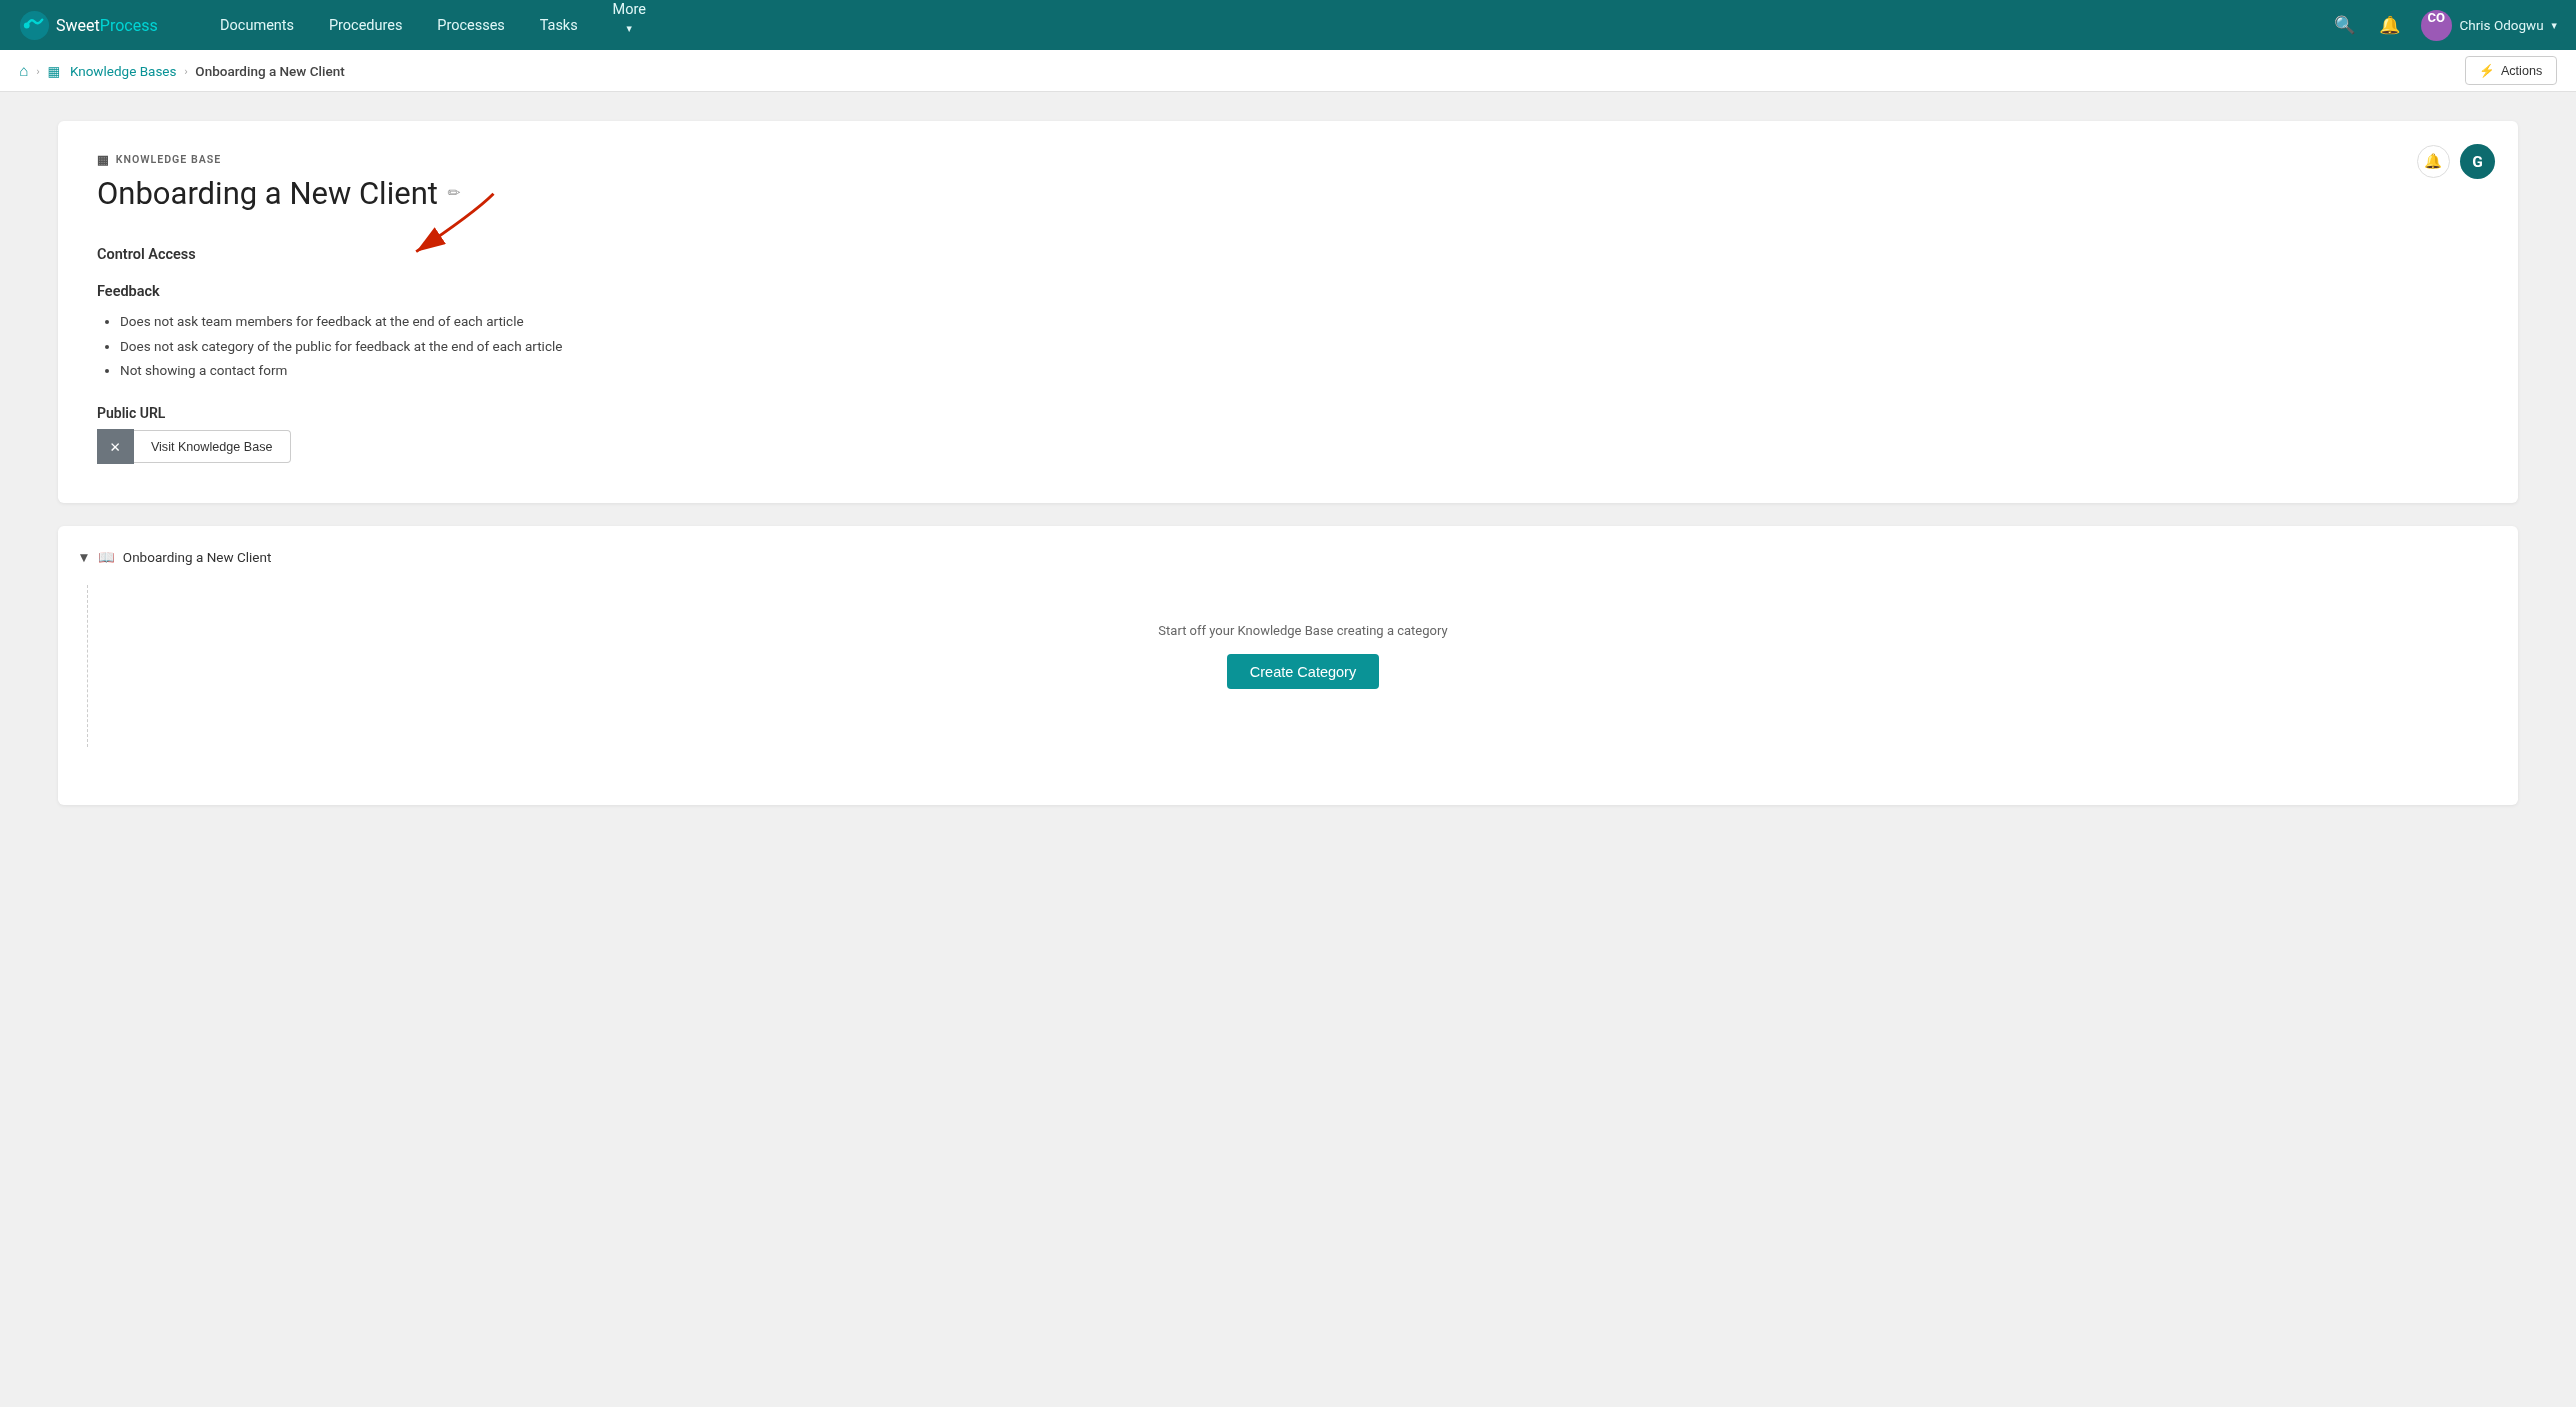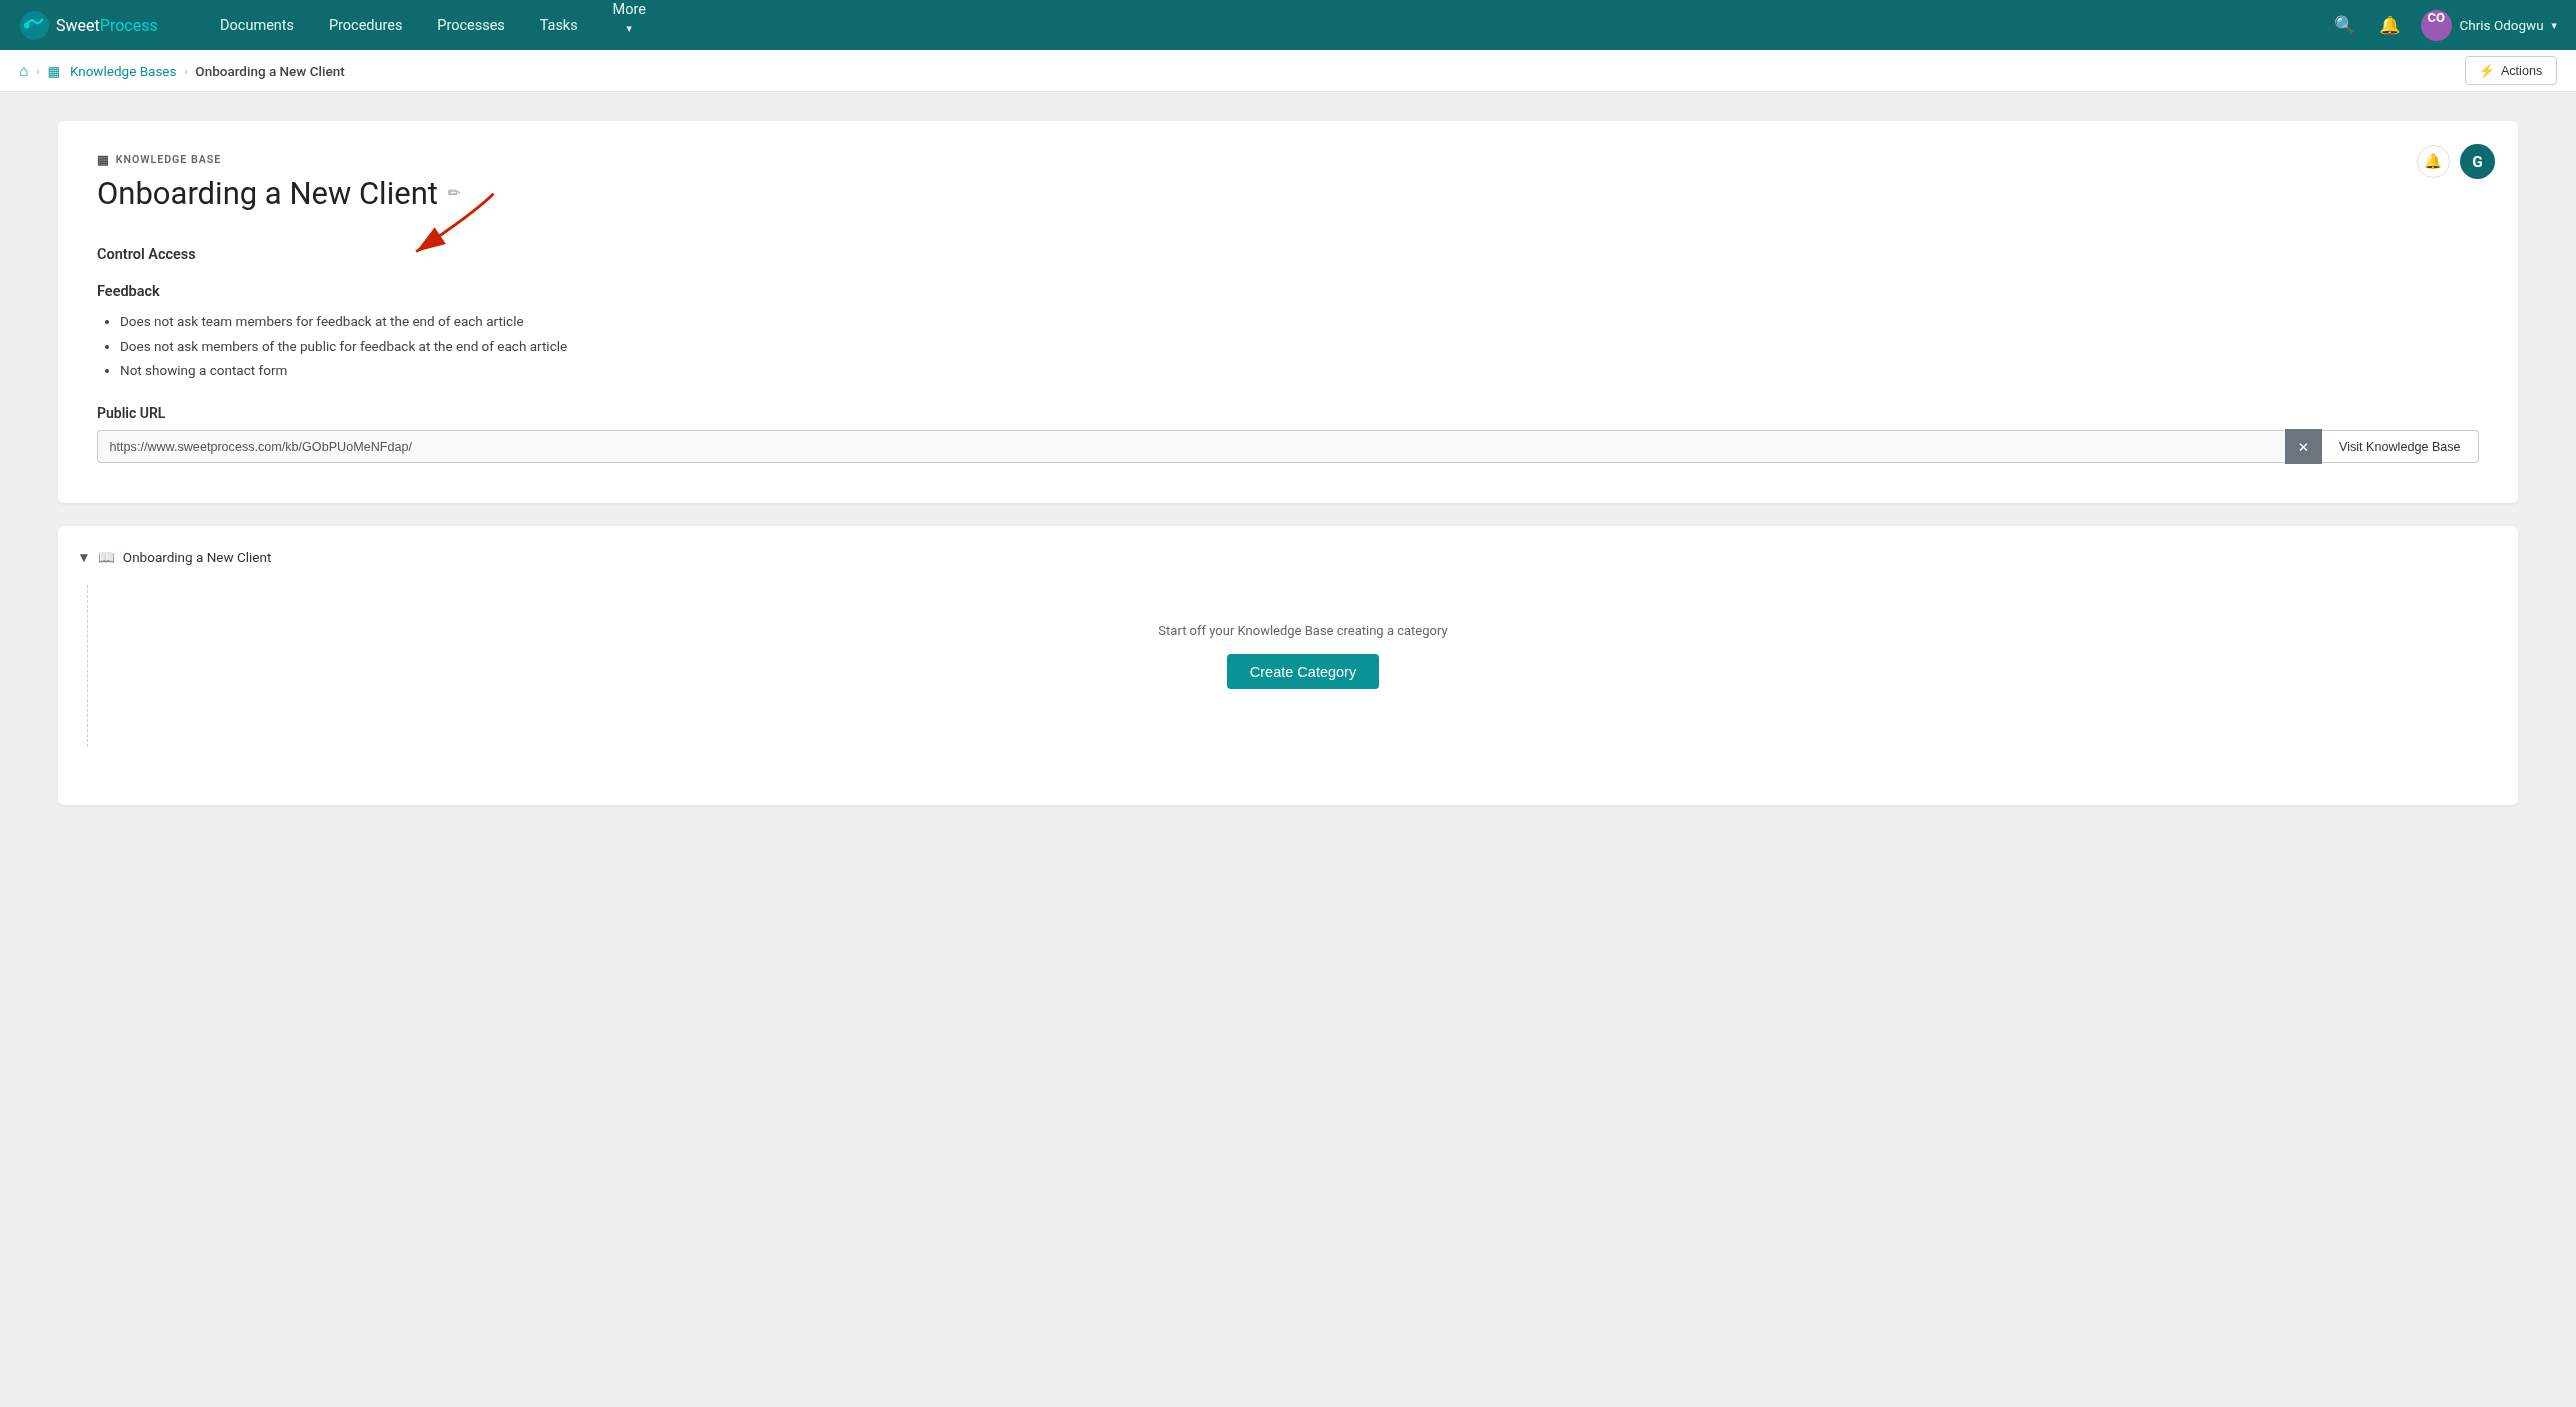--- a/index.html
+++ b/index.html
@@ -390,28 +390,27 @@
       </svg>
     </div>
 
     
     <div class="section-title">Control Access</div>
 
     
     <div class="section-title">Feedback</div>
     <ul class="bullet-list">
       <li>Does not ask team members for feedback at the end of each article</li>
-      <li>Does not ask members of the public for feedback at the end of each article</li>
+      <li>Does not ask category of the public for feedback at the end of each article</li>
       <li>Not showing a contact form</li>
     </ul>
 
     
     <div class="public-url-label">Public URL</div>
     <div class="url-row">
-      <input type="text" class="url-input" readonly="" value="https://www.sweetprocess.com/kb/GObPUoMeNFdap/" style="">
       <button class="url-clear-btn">
         <span>✕</span>
       </button>
       <button class="visit-kb-btn">Visit Knowledge Base</button>
     </div>
   </div>
 
   <div class="bottom-section">
     <div class="tree-item">
       <span class="chevron-icon">▼</span>

